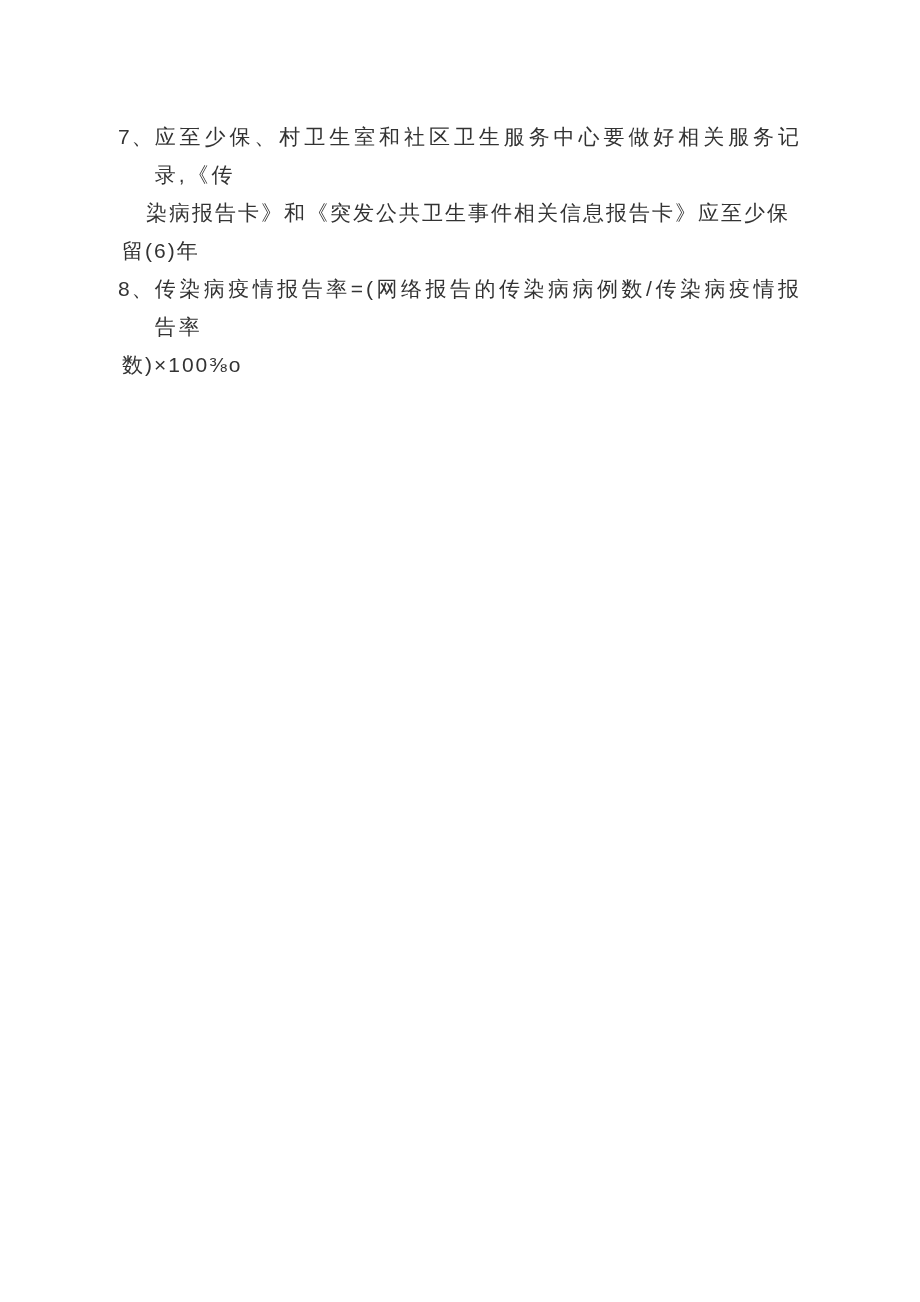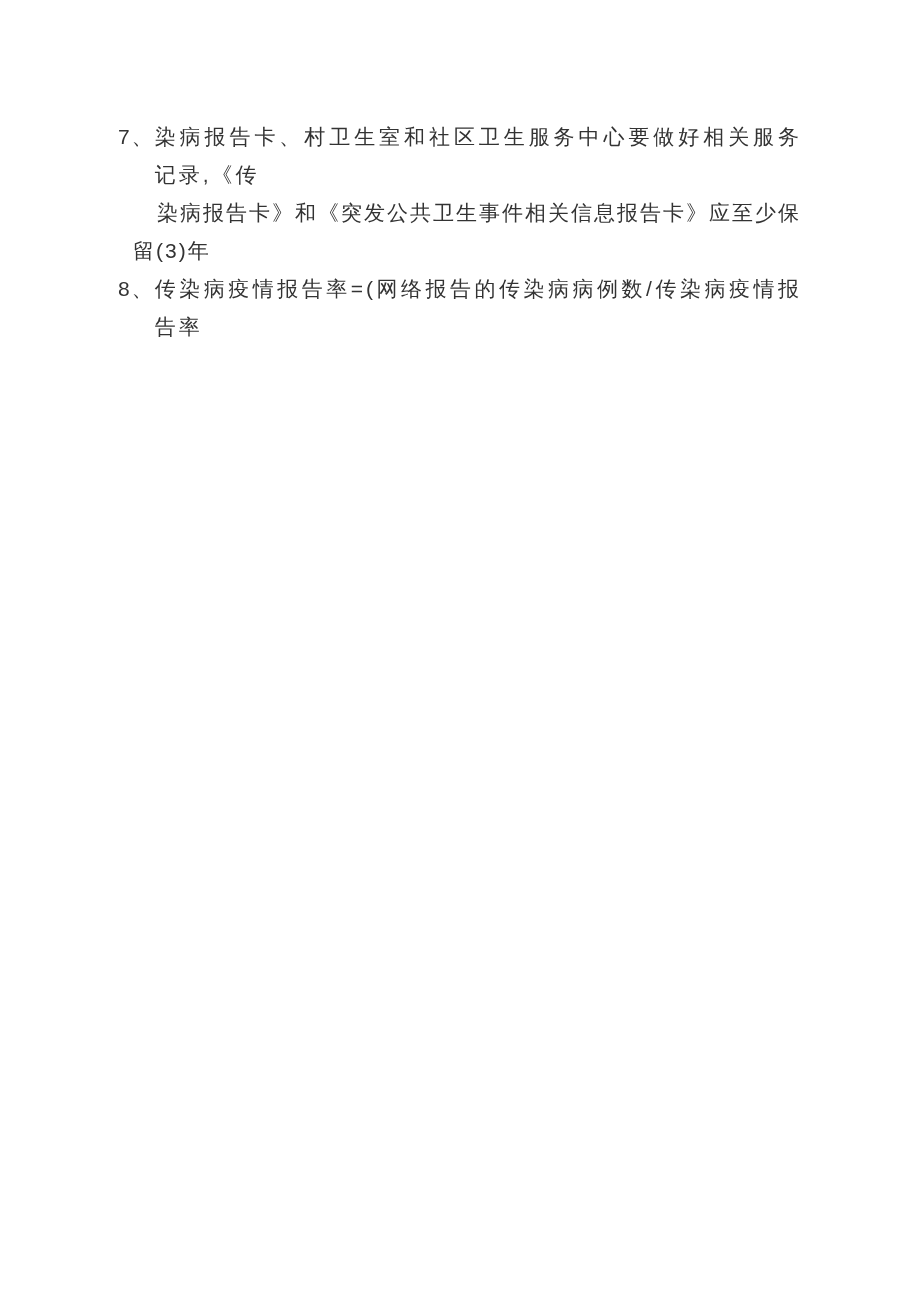--- a/index.html
+++ b/index.html
@@ -29,34 +29,35 @@
       flex: 1;
       font-size: 21px;
       line-height: 38px;
       letter-spacing: 3px;
       text-align: justify;
     }
     .item-continuation {
       font-size: 21px;
       line-height: 38px;
       letter-spacing: 2px;
-      margin-left: 15px;
+      margin-left: 4px;
     }
     .indent-line {
       padding-left: 24px;
     }
   </style>
 </head>
 <body>
 
 <div>
   <div class="item">
     <span class="item-number">7、</span>
-    <span class="item-content">染病报告卡、村卫生室和社区卫生服务中心要做好相关服务记录,《传</span>
+    <span class="item-content">应至少保、村卫生室和社区卫生服务中心要做好相关服务记录,《传</span>
   </div>
   <div class="item-continuation indent-line">染病报告卡》和《突发公共卫生事件相关信息报告卡》应至少保</div>
-  <div class="item-continuation">留(3)年</div>
+  <div class="item-continuation">留(6)年</div>
 
   <div class="item">
     <span class="item-number">8、</span>
     <span class="item-content">传染病疫情报告率=(网络报告的传染病病例数/传染病疫情报告率</span>
   </div>
+  <div class="item-continuation">数)×100⅜o</div>
 </div>
 
 </body></html>

